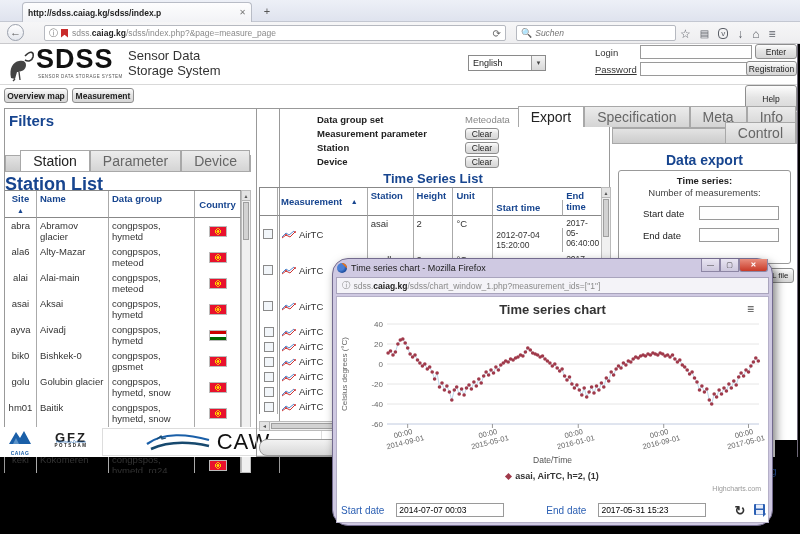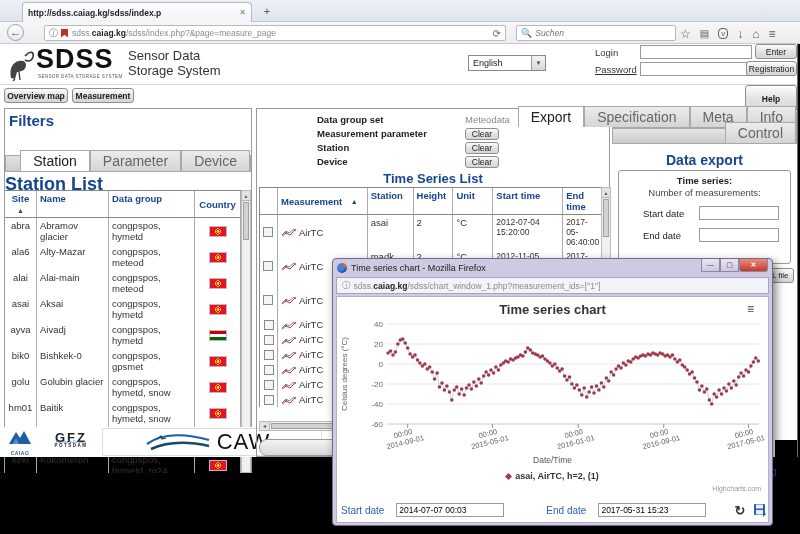--- a/index.html
+++ b/index.html
@@ -42,30 +42,30 @@
   .passlbl { left:595px; top:20px; font-size:9.5px; color:#333;text-decoration:underline; }
   .logininput { left:640px; top:1px; width:112px; height:14px; border:1px solid #9a9a9a; font-size:9px; }
   .passinput { left:640px; top:18px; width:112px; height:14px; border:1px solid #9a9a9a; font-size:9px; }
   .btn { display:flex; align-items:center; justify-content:center; background:linear-gradient(#fdfdfd,#e4e4e4 45%,#d6d6d6); border:1px solid #8e8e8e; border-radius:3px; font-size:8.5px; color:#222; }
   .enterbtn { left:755px; top:0px; width:42px; height:15px; }
   .regbtn { left:746px; top:17px; width:51px; height:15px; }
   #header { left:0; top:0; width:798px; height:40px; }
   #header-rule { left:0; top:40px; width:798px; height:1px; background:#d9d9d9; }
   .ovmapbtn { left:4px; top:44px; width:64px; height:15px; font-weight:bold; }
   .measbtn { left:72px; top:44px; width:62px; height:15px; font-weight:bold; }
-  .helpbtn { left:745px; top:41px; width:52px; height:28px;font-weight:bold; }
+  .helpbtn { left:745px; top:41px; width:52px; height:28px; }
 
   
   .blue-title { color:#17458f; font-weight:bold; }
   .tabstrip { background:linear-gradient(#e3e3e3,#cccccc); border:1px solid #a8a8a8; display:flex; justify-content:flex-end; align-items:flex-end; }
   .ptab { font-size:14px; color:#666; padding:2px 12px 2px; border:1px solid #a8a8a8; border-bottom:none; background:linear-gradient(#ececec,#d4d4d4); }
   .ptab.active { background:#fff; color:#222; position:relative; }
 
   
-  #leftpanel { left:4px; top:64px; width:248px; height:365px; border:1px solid #999; border-bottom:none; }
+  #leftpanel { left:4px; top:64px; width:276px; height:365px; border:1px solid #999; border-bottom:none; }
   .filters-title { left:4px; top:3px; font-size:15px; }
   .dgsel { left:48px; top:24px; width:140px; height:17px; }
   .ltabs { left:0px; top:46px; width:246px; height:17px; }
   .stationlist-title { left:0; top:65px; width:246px; text-align:left; font-size:18px; }
   .stable { left:0px; top:81px; width:236px; height:283px; border-top:1px solid #888; overflow:hidden; }
   .srow { display:flex; }
   .scell { border-right:1px solid #aaa; padding:2px 3px; font-size:9.5px; color:#333; overflow:hidden; }
   .sc0 { width:32px;text-align:center; } .sc1 { width:72px; } .sc2 { width:86px; } .sc3 { width:46px; display:flex; justify-content:center; align-items:center; }
   .shead .scell { color:#17458f; font-weight:bold; border-bottom:1px solid #888; font-size:9.5px; }
   .sortmark { color:#17458f; font-size:7px; line-height:5px; }
@@ -99,21 +99,21 @@
   .mflabel { width:148px; font-size:9.5px; font-weight:bold; color:#222; }
   .mfvalue { font-size:9.5px; color:#888; }
   .clearbtn { width:34px; height:12px; font-size:8.5px; }
   .tslist-title { left:0; top:62px; width:352px; text-align:center; font-size:13px; }
   .tstable { left:2px; top:78px; width:342px; border-top:1px solid #888; border-left:1px solid #888; overflow:hidden; }
   .trow { display:flex; }
   .tcell { border-right:1px solid #aaa; padding:2px 3px; font-size:9.5px; color:#333; overflow:hidden; }
   .tc0 { width:18px; display:flex; justify-content:center; align-items:center; }
   .tc1 { width:90px; display:flex; align-items:center; gap:3px; }
   .tc2 { width:46px; } .tc3 { width:40px; } .tc4 { width:40px; }
-  .tc5 { width:70px; font-size:8.5px; } .tc6 { width:38px; font-size:8.5px; border-right:none; }
+  .tc5 { width:70px; font-size:8.5px;margin-top:12px; } .tc6 { width:38px; font-size:8.5px; border-right:none; }
   .thead .tcell { color:#17458f; font-weight:bold; border-bottom:1px solid #888; font-size:9.5px; }
   .cbox { width:10px; height:10px; border:1px solid #8a8a8a; background:#f2f6fa; }
   #mscroll { left:344px; top:78px; height:230px; }
   .hsb { left:2px; top:312px; width:342px; height:10px; background:#f0f0f0; border:1px solid #bbb; display:flex; }
   .hsb .sbarrow { width:10px; background:#e3e3e3; border-right:1px solid #b5b5b5; font-size:5px; color:#555; text-align:center; line-height:9px; }
   .hsb .sbthumb { margin:1px; width:120px; background:#d2d2d2; border:1px solid #9f9f9f; }
   .midbottombtn { left:2px; top:330px; width:342px; height:17px; border-radius:8px; background:linear-gradient(#f2f2f2,#d8d8d8); border:1px solid #9a9a9a; }
 
   
   #rightpanel { left:612px; top:64px; width:185px; height:376px; }
@@ -124,21 +124,21 @@
   .expbox .l1 { margin-top:4px; text-align:center; font-weight:bold; color:#222; }
   .expbox .l2 { text-align:center; color:#444; margin-top:1px; }
   .daterow { display:flex; align-items:center; margin:8px 0 0 24px; }
   .daterow .dlabel { width:56px; font-size:9.5px; color:#222; }
   .daterow input { width:80px; height:14px; border:1px solid #9a9a9a; font-size:8.5px; }
   .dlbtns { left:4px; top:160px; width:178px; display:flex; gap:2px; }
   .dlbtns .btn { width:88px; height:15px; font-size:8px; }
   .partial-link { left:140px; top:358px; font-size:10px; color:#2a5db0; }
 
   
-  #popup { left:332px; top:258px; width:441px; height:268px; background:#cfc9e2; border:1px solid #736b8e; border-radius:4px; box-shadow:3px 4px 10px rgba(0,0,0,.5); }
+  #popup { left:332px; top:258px; width:441px; height:268px; background:#cfc9e2; border:1px solid #736b8e; border-radius:16px; box-shadow:3px 4px 10px rgba(0,0,0,.5); }
   .ptitlebar { left:0; top:0; width:439px; height:17px; display:flex; align-items:center; padding:0 4px; gap:4px; }
   .ptitle { font-size:9px; color:#1a1a1a; }
   .fficon { width:10px; height:10px; border-radius:50%; background:radial-gradient(circle at 35% 35%, #4a7fd4 0 40%, #1d4e9e 70%); position:relative; overflow:hidden; }
   .fficon::after { content:""; position:absolute; right:-1px; top:-1px; width:8px; height:8px; border-radius:50%; background:#e8731a; clip-path:polygon(0 0,100% 0,100% 100%); }
   .winbtns { position:absolute; right:4px; top:0; display:flex; }
   .wbtn { width:19px; height:13px; background:linear-gradient(#e9e5f2,#cdc7dd); border:1px solid #8d86a5; border-top:none; font-size:7px; color:#444; text-align:center; line-height:12px; }
   .wbtn.close { width:29px; background:linear-gradient(#e98e7e,#c93a28); color:#fff; font-weight:bold; border-radius:0 0 3px 3px; }
   .purlbar { left:3px; top:18px; width:433px; height:17px; background:#f4f3f8; border:1px solid #a9a4bd; display:flex; align-items:center; font-size:8.5px; color:#8a8a8a; padding:0 5px; gap:3px; }
   .pcontent { left:3px; top:37px; width:433px; height:227px; background:#fff; border:1px solid #b5b0c8; }
   .chart-title { left:0; top:5px; width:431px; text-align:center; font-size:13px; font-weight:bold; color:#333; }

